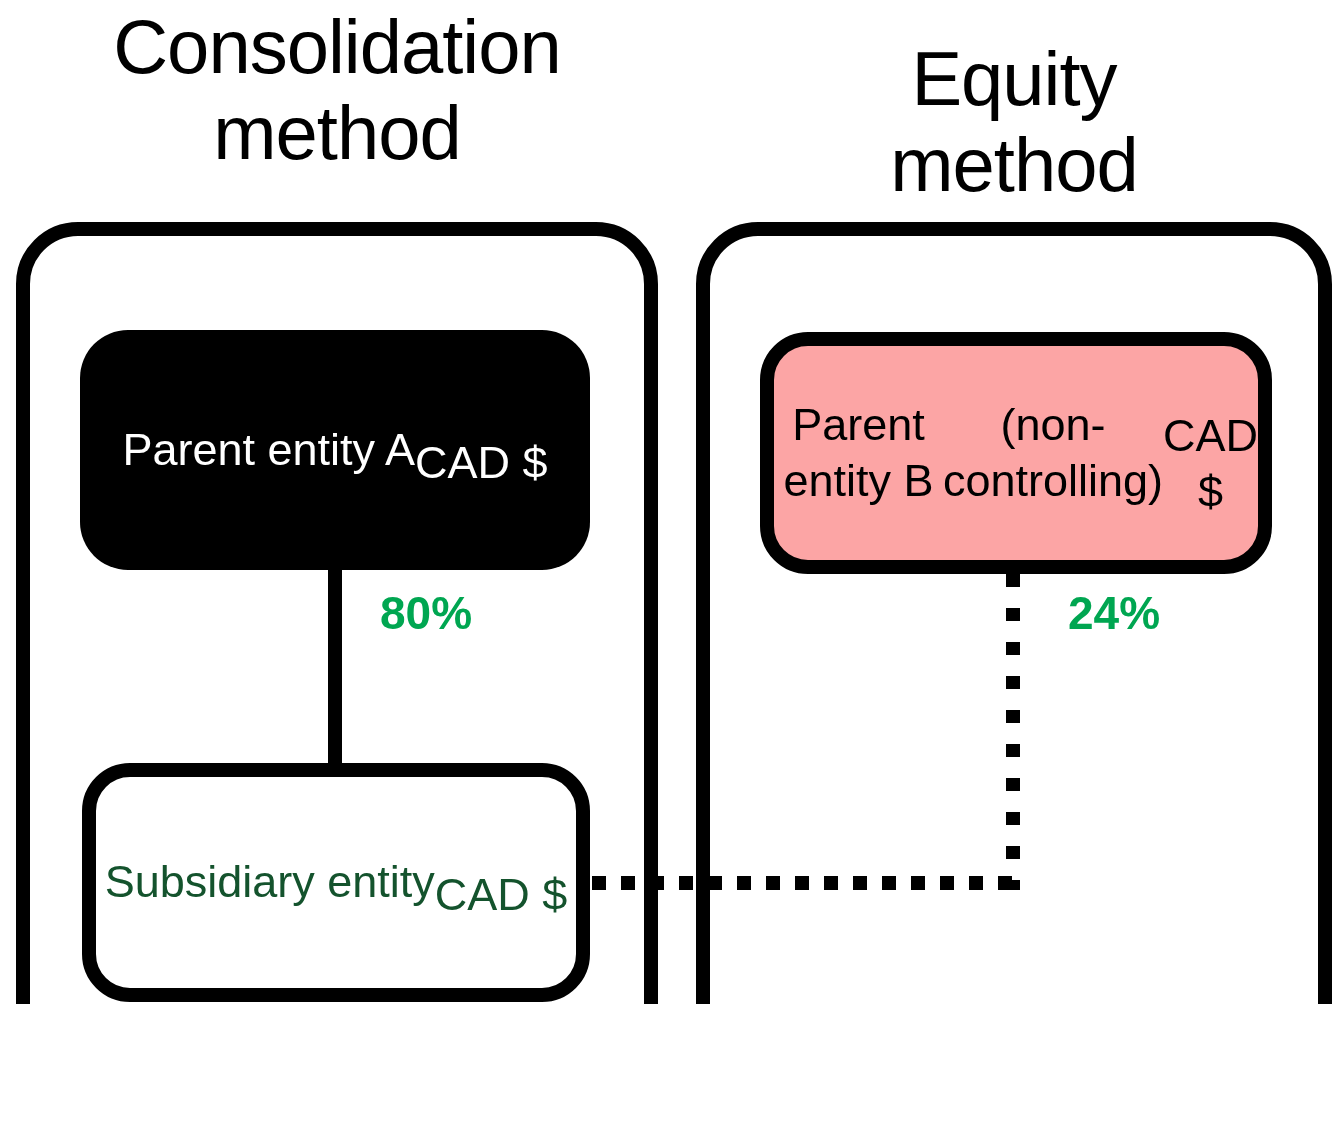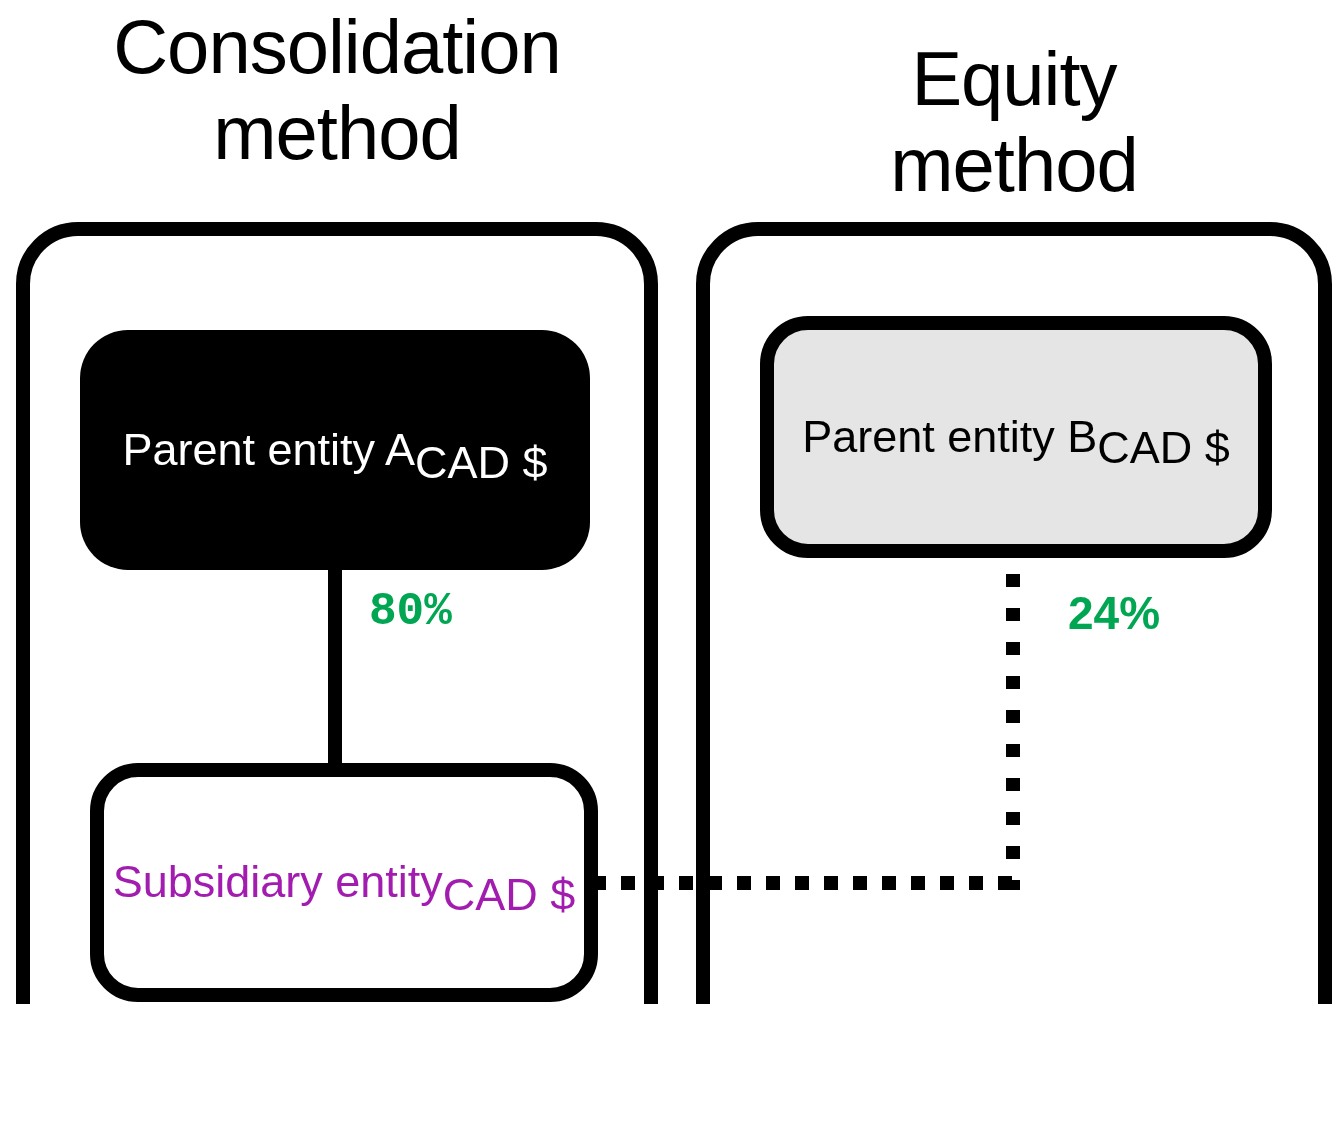--- a/index.html
+++ b/index.html
@@ -62,43 +62,43 @@
   .node .line { white-space: pre-line; }
   .node .currency { margin-top: 26px; }
 
   .node.parent-a {
     left: 80px; top: 330px;
     width: 510px; height: 240px;
     background: #000000;
     color: #ffffff;
   }
   .node.parent-b {
-    left: 760px; top: 316px;
+    left: 760px; top: 332px;
     width: 512px; height: 242px;
-    background: #e5e5e5;
+    background: #fca5a5;
     border: 14px solid #000000;
     color: #000000;
+    justify-content: flex-end;
   }
   .node.parent-b .currency { margin-top: 22px; }
   .node.subsidiary {
     left: 82px; top: 763px;
     width: 508px; height: 239px;
     background: #ffffff;
     border: 14px solid #000000;
-    color: #a21caf;
-    margin-left: 8px;
+    color: #14532d;
   }
 
   .pct-label {
     position: absolute;
     font-size: 46px;
     font-weight: bold;
     color: #00A651;
   }
-  .pct-label.left  { left: 369px;  top: 586px; font-family: Liberation Mono, monospace; }
+  .pct-label.left  { left: 380px;  top: 586px; }
   .pct-label.right { left: 1068px; top: 586px; }
 </style>
 </head>
 <body>
 
 <div class="canvas">
 
   <div class="method-title left">Consolidation
 method</div>
 
@@ -115,20 +115,21 @@
     <line x1="592" y1="883" x2="1020" y2="883" stroke="#000000" stroke-width="14" stroke-dasharray="14 15"></line>
   </svg>
 
   <div class="node parent-a">
     <div class="line">Parent entity A</div>
     <div class="line currency">CAD $</div>
   </div>
 
   <div class="node parent-b">
     <div class="line">Parent entity B</div>
+    <div class="line">(non-controlling)</div>
     <div class="line currency">CAD $</div>
   </div>
 
   <div class="node subsidiary">
     <div class="line">Subsidiary entity</div>
     <div class="line currency">CAD $</div>
   </div>
 
   <div class="pct-label left">80%</div>
 

